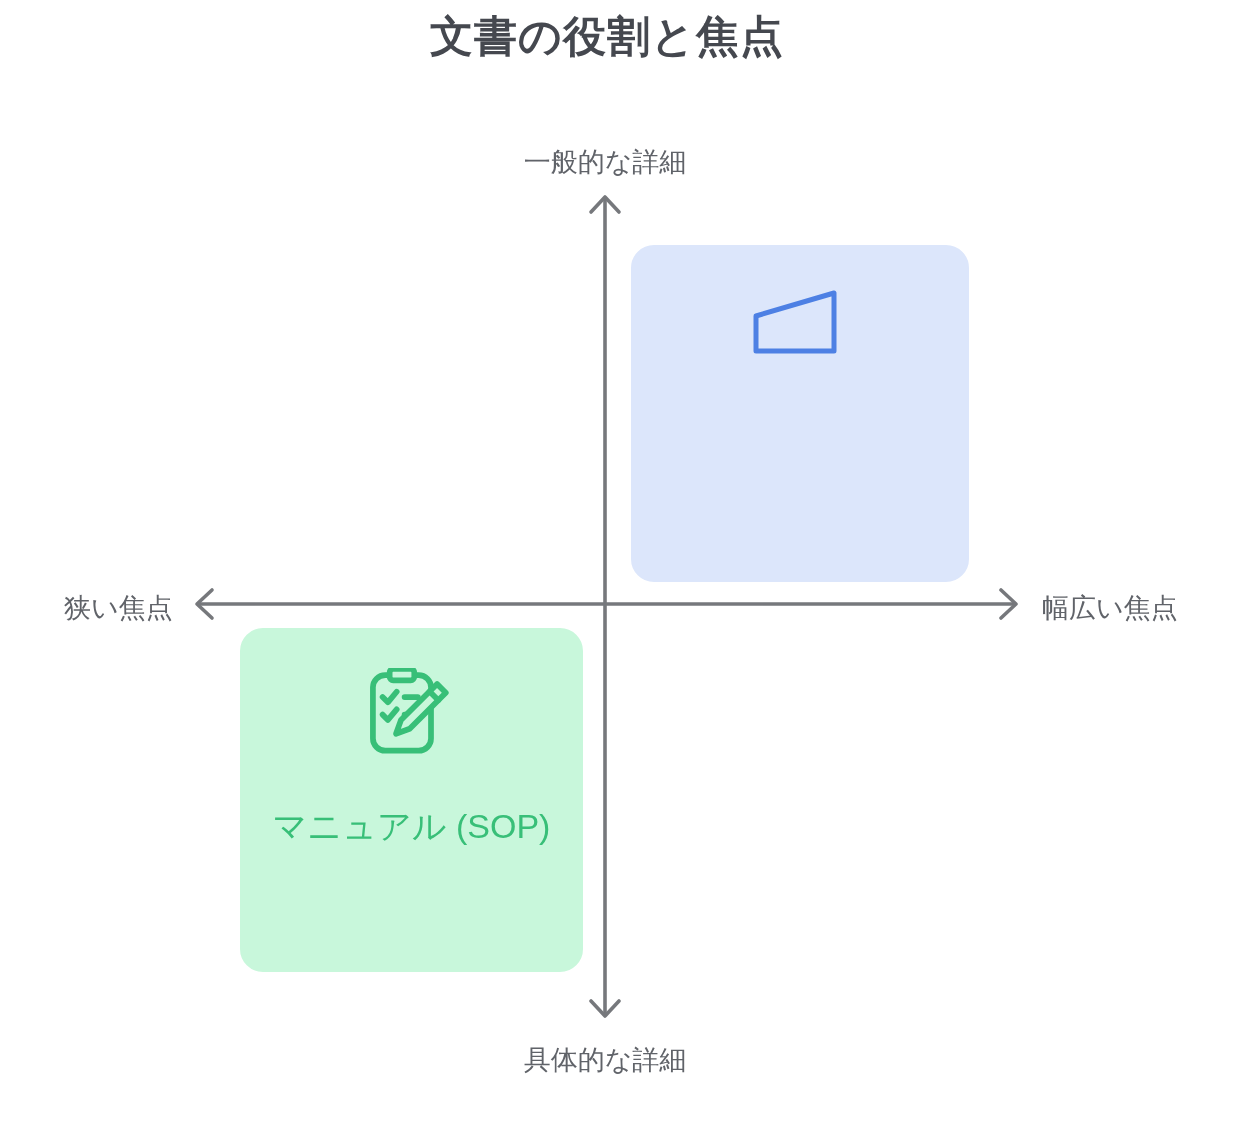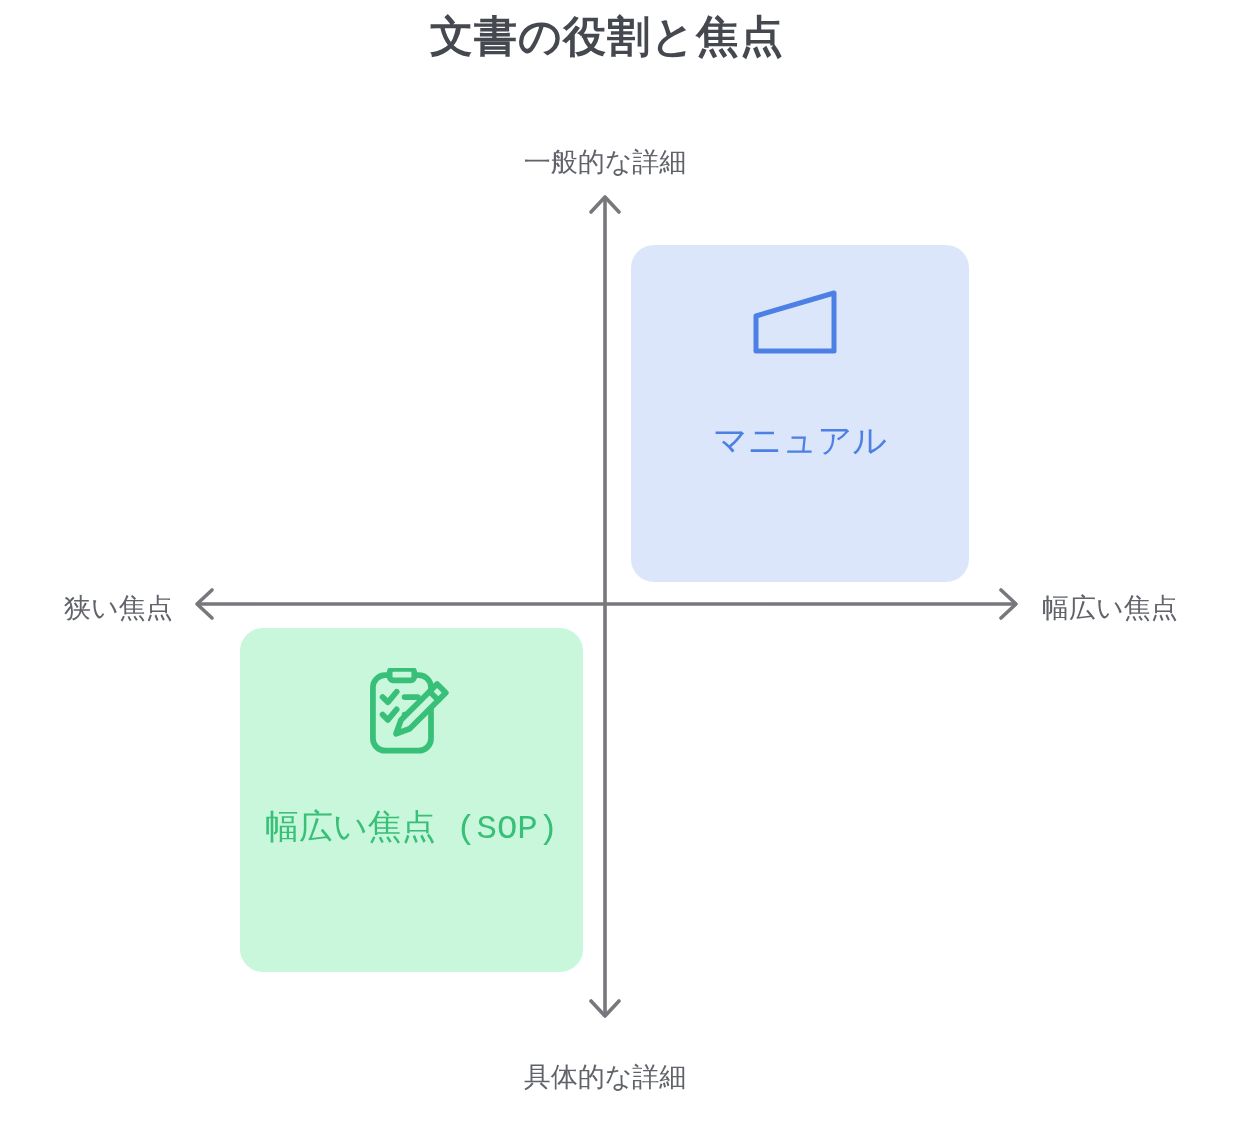--- a/index.html
+++ b/index.html
@@ -11,21 +11,21 @@
     --manual-accent:#4d80e4;
     --sop-fill:#c8f7db;
     --sop-accent:#38bf78;
     --card-border:#ffffff;
   }
   html,body{margin:0;padding:0;background:var(--background);}
   .canvas{
     position:relative;
     width:1235px;height:1127px;
     background:var(--background);
-    font-family:Liberation Mono, monospace;
+    font-family:Liberation Sans, sans-serif;
     overflow:hidden;
     border-radius:29px;
   }
   .title{
     position:absolute;
     left:607px;top:8px;
     transform:translateX(-50%);
     margin:0;
     font-size:43px;
     font-weight:700;
@@ -45,21 +45,21 @@
     stroke-linejoin:round;
   }
   .axis-label{
     position:absolute;
     font-size:27px;
     font-weight:500;
     color:var(--axis-text);
     white-space:nowrap;
   }
   .axis-label.top{left:605px;top:144px;transform:translateX(-50%);}
-  .axis-label.bottom{left:605px;top:1042px;transform:translateX(-50%);margin-top:17px;}
+  .axis-label.bottom{left:605px;top:1042px;transform:translateX(-50%);}
   .axis-label.left{left:64px;top:590px;text-align:right;}
   .axis-label.right{left:1042px;top:590px;}
   .card{
     position:absolute;
     border-radius:28px;
     border:5px solid var(--card-border);
     box-sizing:border-box;
   }
   .card.manual{
     left:626px;top:240px;
@@ -125,36 +125,35 @@
 
   <div class="axis-label top">一般的な詳細</div>
   <div class="axis-label bottom">具体的な詳細</div>
   <div class="axis-label left">狭い焦点</div>
   <div class="axis-label right">幅広い焦点</div>
 
   <div class="card manual">
     <svg class="icon" width="84" height="64" viewBox="0 0 84 64" aria-hidden="true">
       <polygon class="wedge-shape" points="3,26 81,3 81,61 3,61"></polygon>
     </svg>
-    <div class="card-label">マニュアル</div>
   </div>
 
   <div class="card sop">
     <svg class="icon" width="88" height="88" viewBox="0 0 100 100" aria-hidden="true">
 
       <rect class="clip-stroke" x="9" y="8" width="66" height="86" rx="14"></rect>
 
       <rect class="clip-filled" x="28" y="1" width="28" height="13" rx="4"></rect>
 
       <polyline class="clip-stroke" points="20,33 26,39 36,27"></polyline>
       <line class="clip-stroke" x1="45" y1="33" x2="60" y2="33"></line>
       <polyline class="clip-stroke" points="20,53 26,59 36,47"></polyline>
       <line class="clip-stroke" x1="45" y1="53" x2="53" y2="53"></line>
 
       <g transform="translate(60,50) rotate(45)">
         <path class="clip-filled" d="M -7 -38 h 14 v 58 l -7 15 l -7 -15 z"></path>
         <line class="clip-stroke" x1="-7" y1="-26" x2="7" y2="-26"></line>
       </g>
     </svg>
-    <div class="card-label">幅広い焦点 (SOP)</div>
+    <div class="card-label">マニュアル (SOP)</div>
   </div>
 
 </div>
 
 </body></html>

